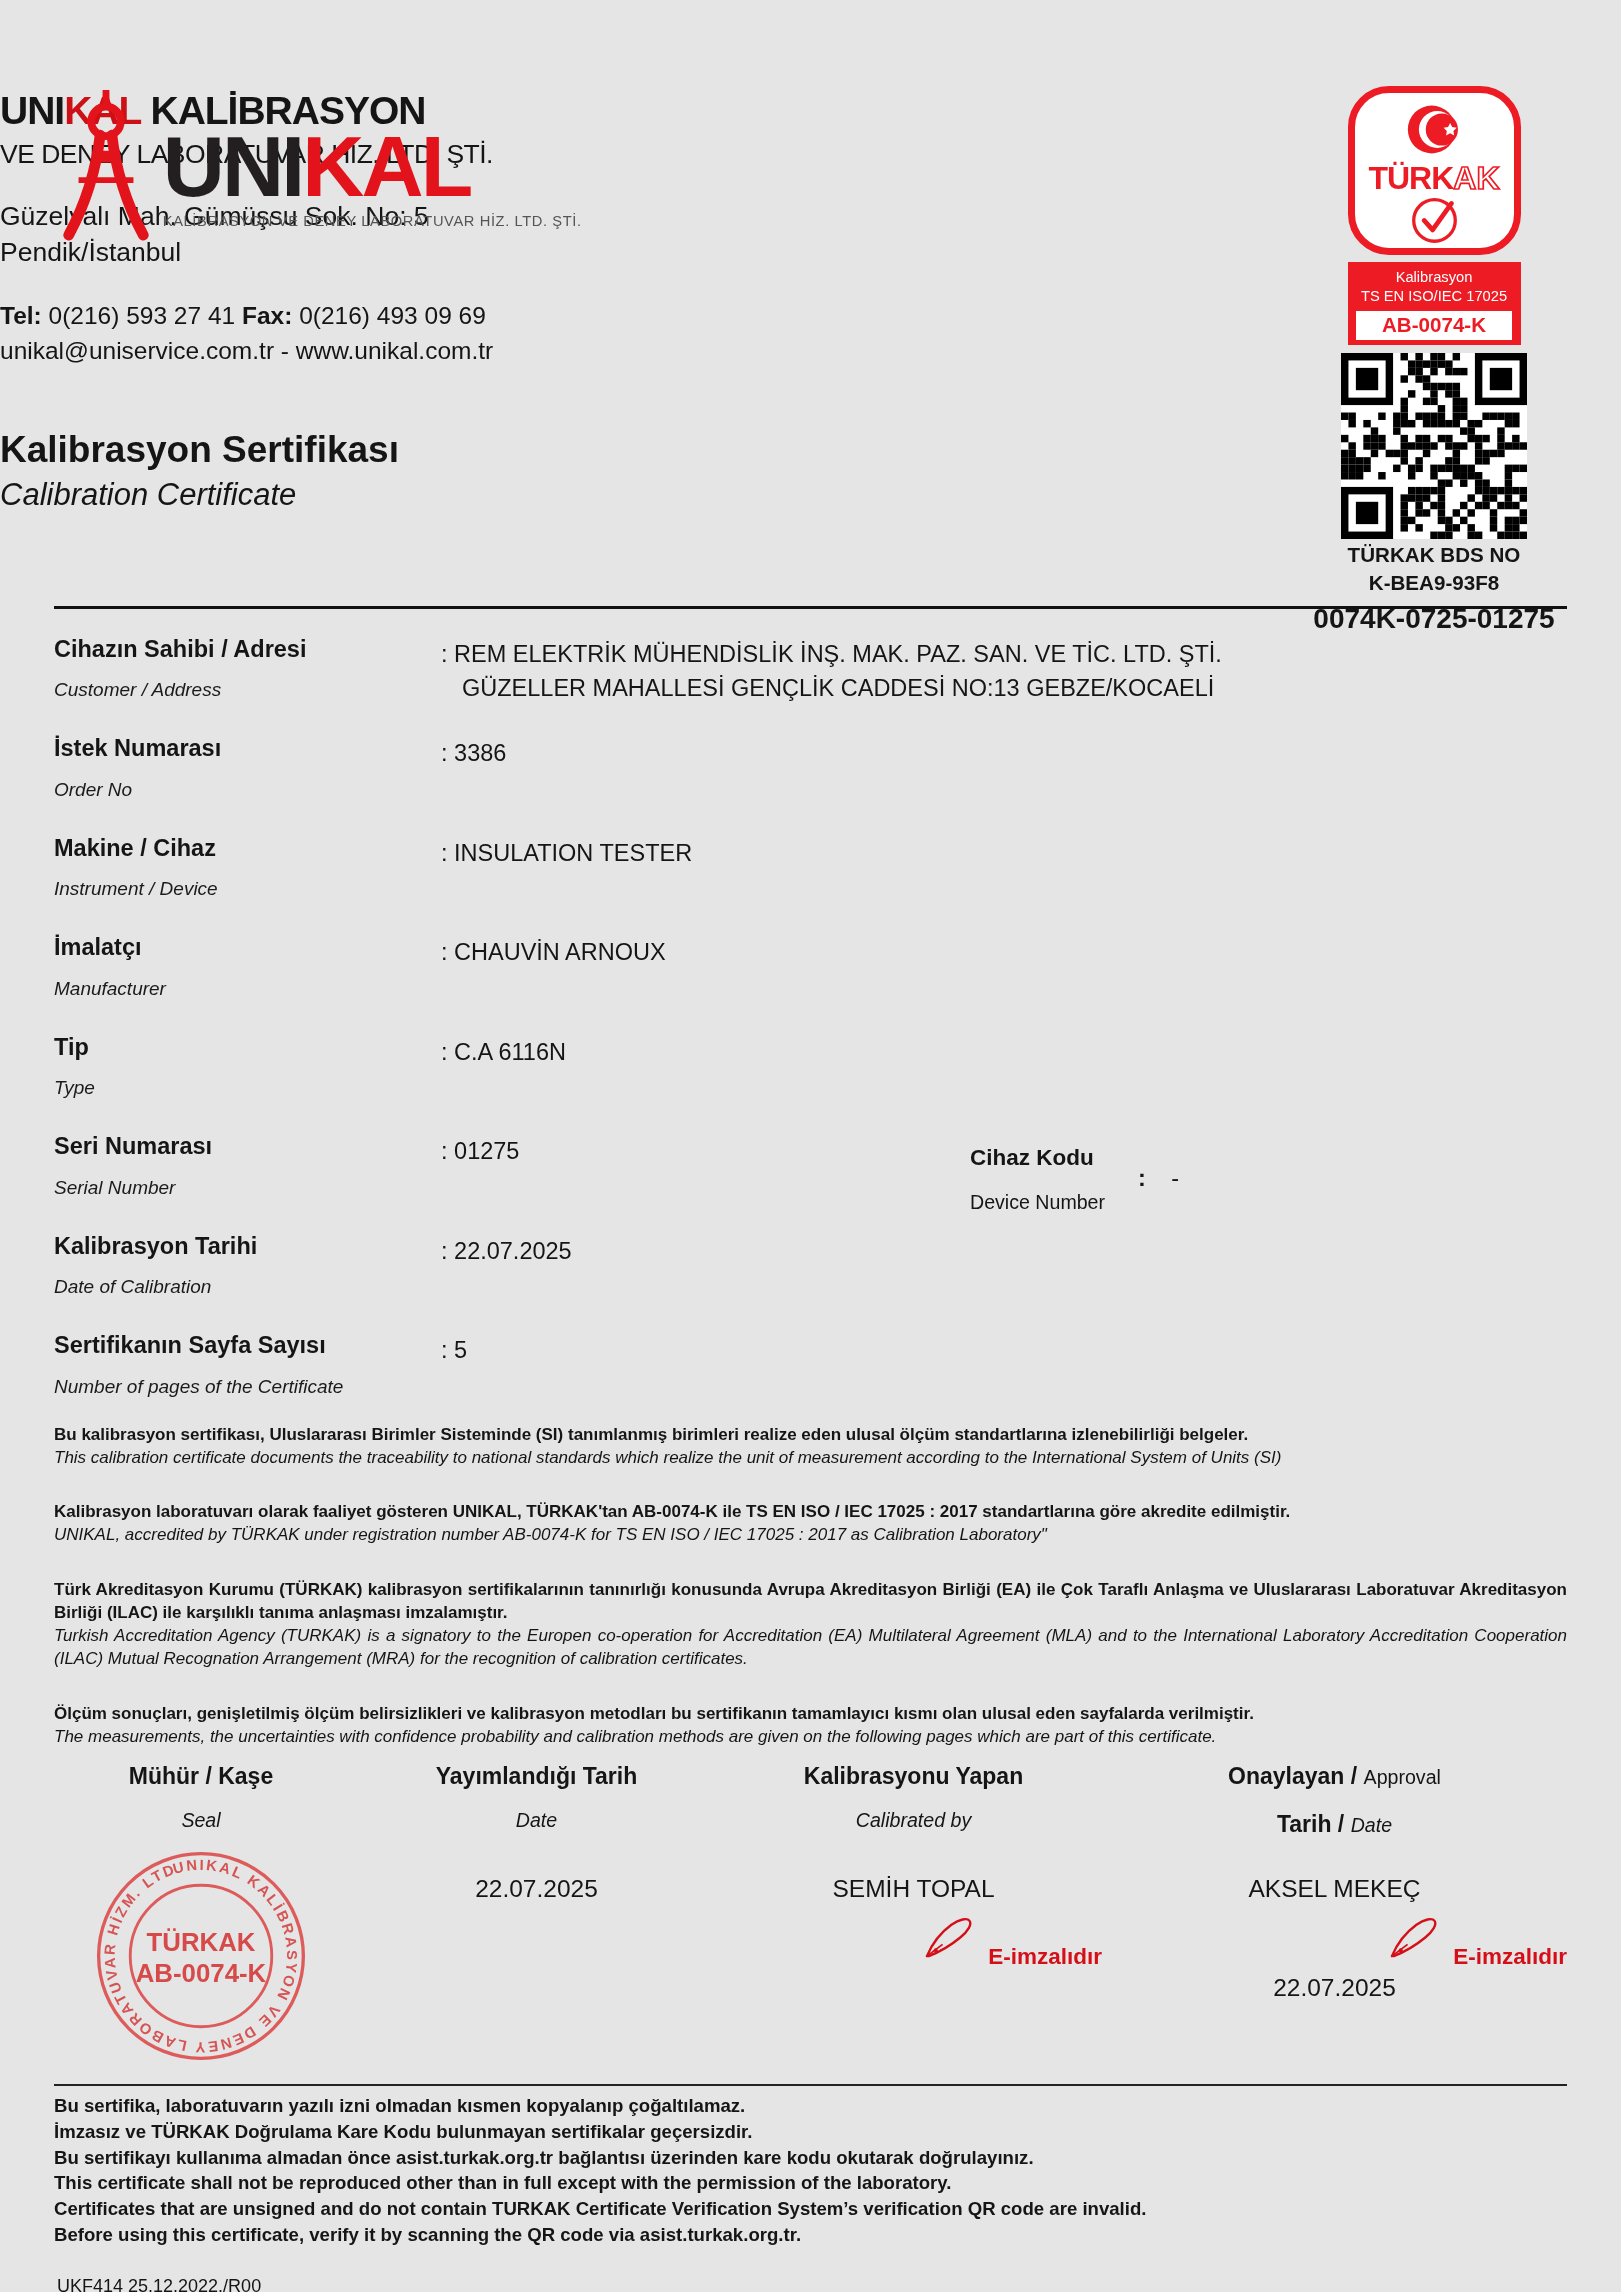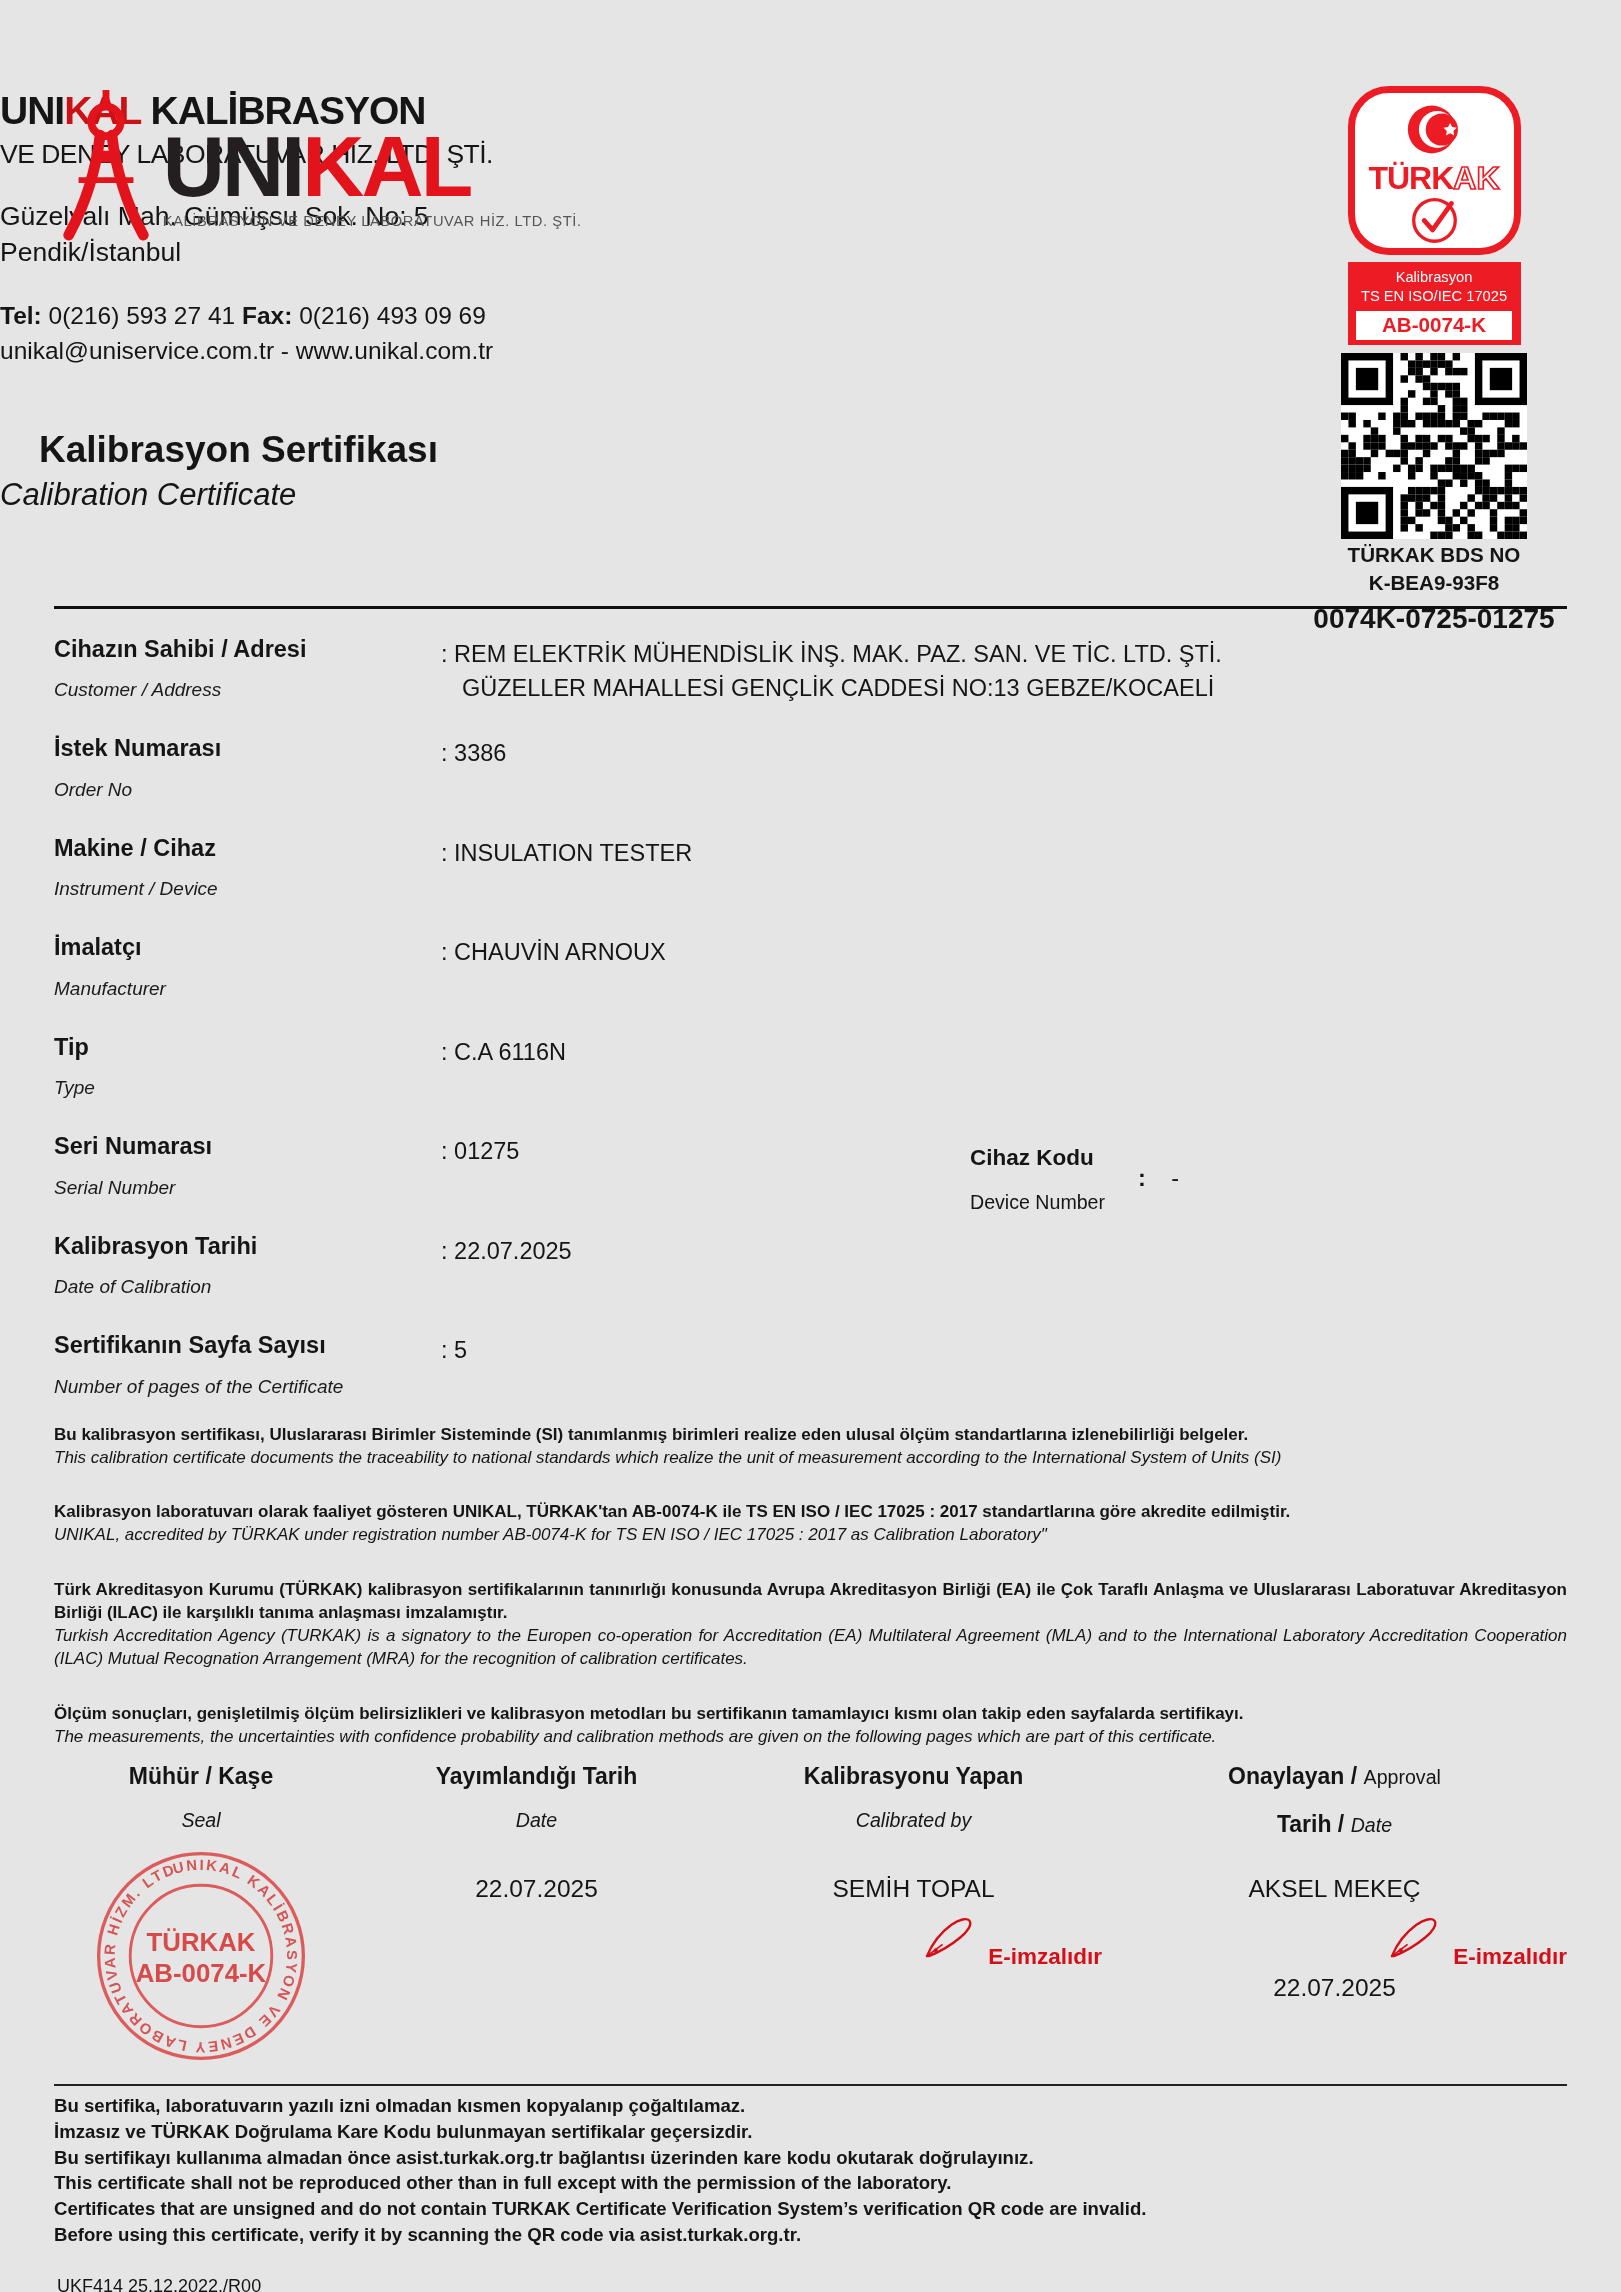--- a/index.html
+++ b/index.html
@@ -14,21 +14,21 @@
   .wordmark .uni{color:#231f20;} .wordmark .kal{color:#e3131b;}
   .logo-tagline{font-size:14.7px;color:#555;letter-spacing:0.6px;margin-top:3.9px;white-space:nowrap;}
 
   .center-head{width:100%;margin-top:6px;}
   .co-title{font-size:39px;font-weight:bold;letter-spacing:-1px;}
   .co-title .kal{color:#cc1016;}
   .co-sub{font-size:26.5px;font-weight:normal;letter-spacing:-0.5px;margin-top:5.9px;}
   .co-addr{font-size:26.5px;margin-top:29px;line-height:1.35;}
   .co-contact{font-size:24.5px;margin-top:29px;line-height:1.4;}
   .doc-title{margin-top:61px;}
-  .doc-title .tr{font-size:37px;font-weight:bold;padding-left:39px;}
+  .doc-title .tr{font-size:37px;font-weight:bold;}
   .doc-title .en{font-size:31px;font-style:italic;margin-top:5.9px;}
 
   .right-col{position:absolute;right:49px;top:86px;width:276px;text-align:center;}
   .emblem{width:173px;margin:0 auto;}
   .emblem-box{box-sizing:border-box;height:169px;border:7.8px solid #ed1c24;border-radius:41px;
               display:flex;flex-direction:column;align-items:center;justify-content:space-between;
               padding:7.8px 0 5.9px;background:#fff;}
   .brand{font-size:32px;font-weight:bold;line-height:1;}
   .brand .turk{color:#ed1c24;letter-spacing:-1px;}
   .brand .ak{color:#fff;-webkit-text-stroke:1.7px #ed1c24;letter-spacing:0px;}
@@ -480,21 +480,21 @@
     </div>
     <div class="para">
       <div class="tr">Kalibrasyon laboratuvarı olarak faaliyet gösteren UNIKAL, TÜRKAK'tan AB-0074-K ile TS EN ISO / IEC 17025 : 2017 standartlarına göre akredite edilmiştir.</div>
       <div class="en">UNIKAL, accredited by TÜRKAK under registration number AB-0074-K for TS EN ISO / IEC 17025 : 2017 as Calibration Laboratory"</div>
     </div>
     <div class="para just">
       <div class="tr">Türk Akreditasyon Kurumu (TÜRKAK) kalibrasyon sertifikalarının tanınırlığı konusunda Avrupa Akreditasyon Birliği (EA) ile Çok Taraflı Anlaşma ve Uluslararası Laboratuvar Akreditasyon Birliği (ILAC) ile karşılıklı tanıma anlaşması imzalamıştır.</div>
       <div class="en">Turkish Accreditation Agency (TURKAK) is a signatory to the Europen co-operation for Accreditation (EA) Multilateral Agreement (MLA) and to the International Laboratory Accreditation Cooperation (ILAC) Mutual Recognation Arrangement (MRA) for the recognition of calibration certificates.</div>
     </div>
     <div class="para" style="margin-bottom:0">
-      <div class="tr">Ölçüm sonuçları, genişletilmiş ölçüm belirsizlikleri ve kalibrasyon metodları bu sertifikanın tamamlayıcı kısmı olan takip eden sayfalarda sertifikayı.</div>
+      <div class="tr">Ölçüm sonuçları, genişletilmiş ölçüm belirsizlikleri ve kalibrasyon metodları bu sertifikanın tamamlayıcı kısmı olan ulusal eden sayfalarda verilmiştir.</div>
       <div class="en">The measurements, the uncertainties with confidence probability and calibration methods are given on the following pages which are part of this certificate.</div>
     </div>
   </div>
 
   <div class="sig">
 
     <div>
       <div class="h-tr">Mühür / Kaşe</div>
       <div class="h-en">Seal</div>
       <div class="seal-wrap">

